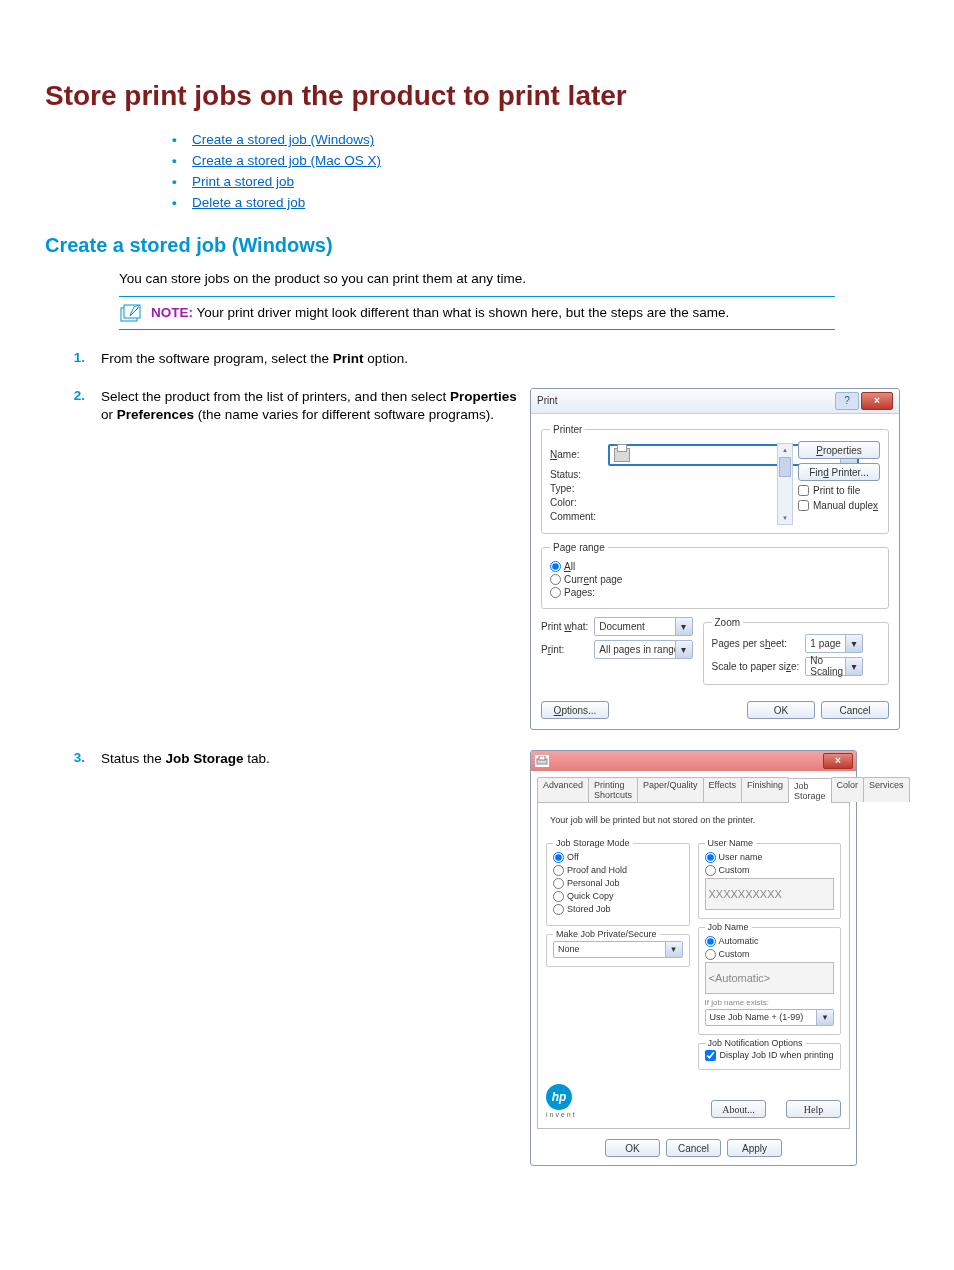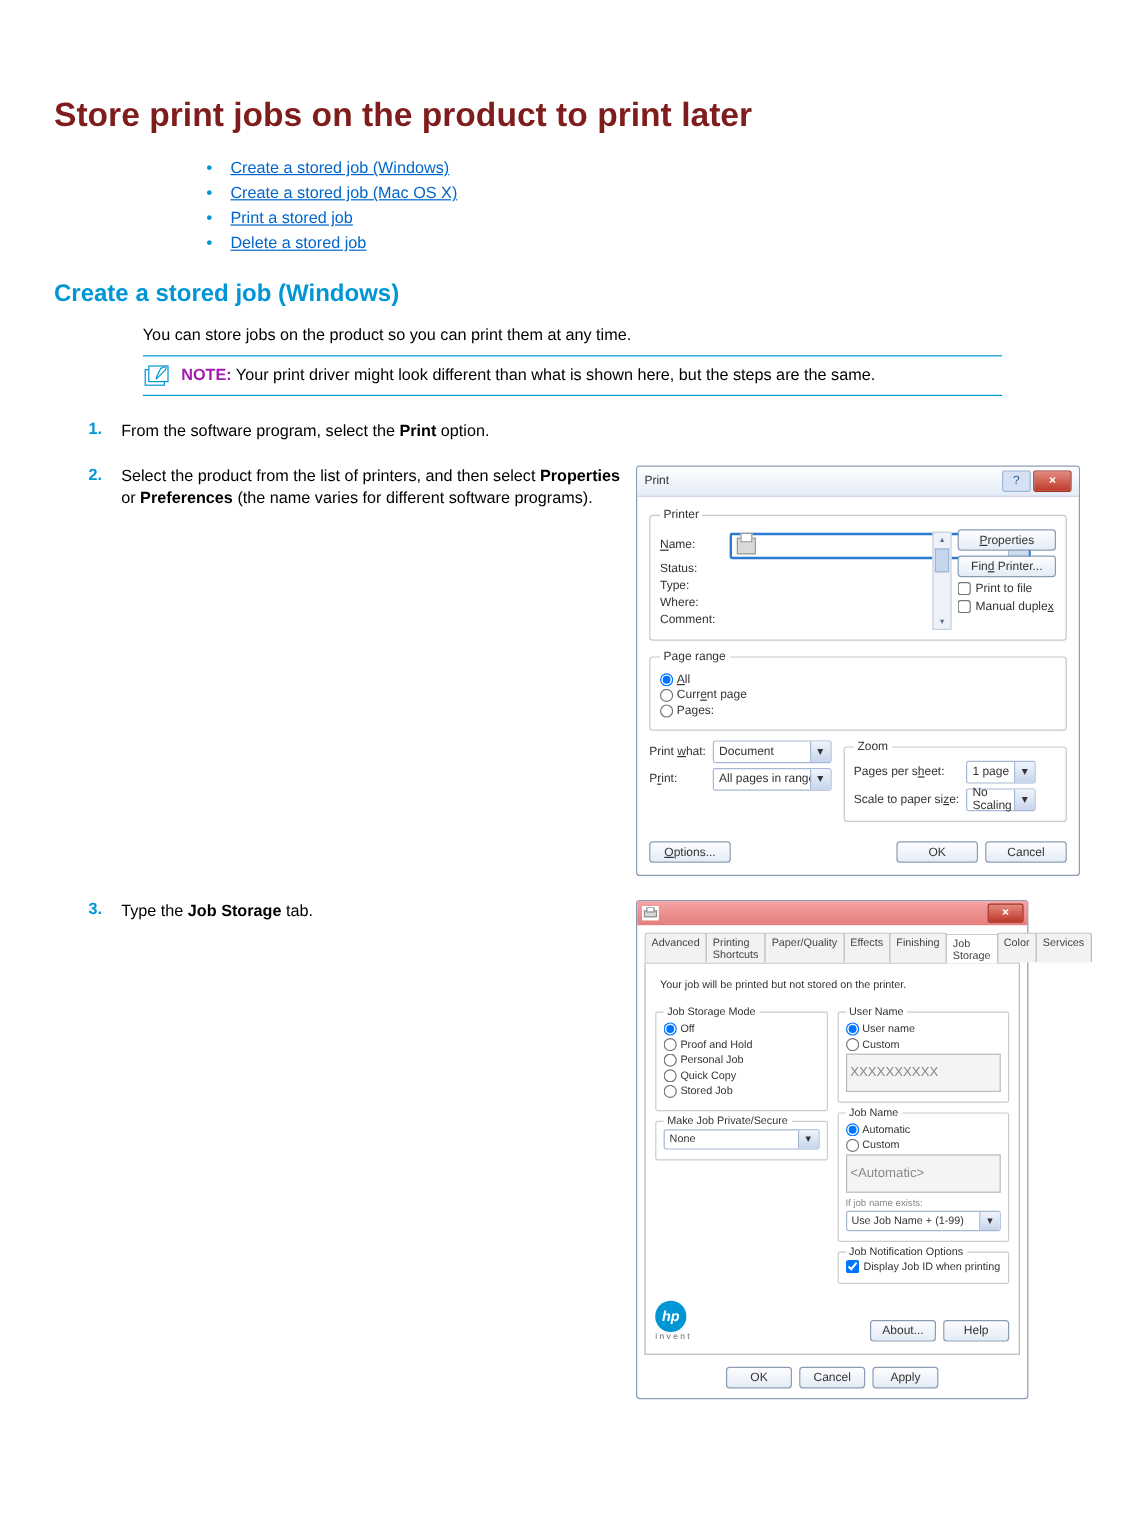--- a/index.html
+++ b/index.html
@@ -522,21 +522,21 @@
                   <div class="dd-arrow">▾</div>
                 </div>
               </div>
               <div class="field-row">
                   <span class="lbl">Status:</span>
                 </div>
               <div class="field-row">
                   <span class="lbl">Type:</span>
                 </div>
               <div class="field-row">
-                  <span class="lbl">Where:</span>
+                  <span class="lbl">Color:</span>
                 </div>
               <div class="field-row">
                   <span class="lbl">Comment:</span>
                 </div>
 
               <div class="scroll-col">
                 <div class="scroll-arrow">▴</div>
                 <div class="scroll-thumb"></div>
                 <div style="flex:0.65"></div>
                 <div class="scroll-arrow">▾</div>
@@ -613,21 +613,21 @@
             </div>
           </div>
         </div>
       </div>
     </div>
 
     <div class="step-row">
       <div class="step-left">
         <div class="step-num">3.</div>
         <div class="step-text">
-          <span>Type the </span><b>Job Storage</b><span> tab.</span>
+          <span>Status the </span><b>Job Storage</b><span> tab.</span>
         </div>
       </div>
       <div class="step-right">
 
         <div class="props-win">
           <div class="props-title">
             <div class="props-icon">
               <svg width="12" height="10" viewBox="0 0 12 10">
                   <rect x="1" y="3" width="10" height="5" fill="#d9d9d9" stroke="#888"></rect>
                   <rect x="3" y="0" width="6" height="4" fill="#fff" stroke="#888"></rect>
@@ -717,21 +717,21 @@
                       <span>Display Job ID when printing</span>
                     </div>
                 </div>
               </div>
             </div>
             <div style="display:flex; justify-content:space-between; align-items:flex-end; margin-top:6px;">
               <div>
                 <div class="props-hp">hp</div>
                 <div class="invent">invent</div>
               </div>
-              <div style="display:flex; gap:6px;">
+              <div style="display:flex; gap:20px;font-family:Liberation Serif, serif;">
                 <div class="btn" style="min-width:55px;">About...</div>
                 <div class="btn" style="min-width:55px;">Help</div>
               </div>
             </div>
           </div>
           <div class="props-footer2">
             <div class="btn" style="min-width:55px;">OK</div>
             <div class="btn" style="min-width:55px;">Cancel</div>
             <div class="btn" style="min-width:55px;">Apply</div>
           </div>

